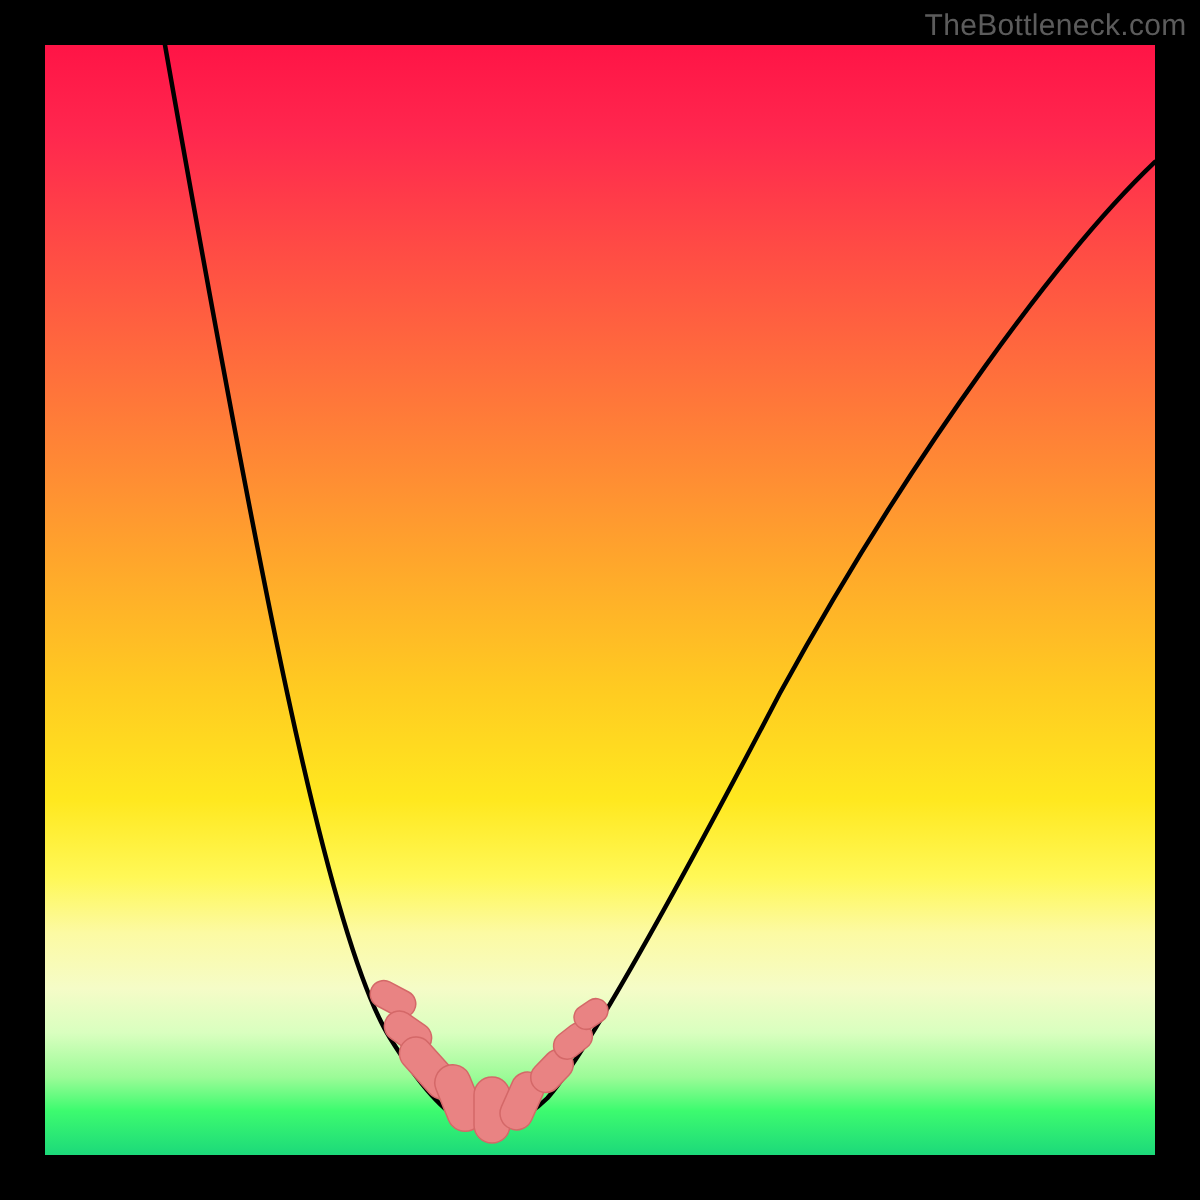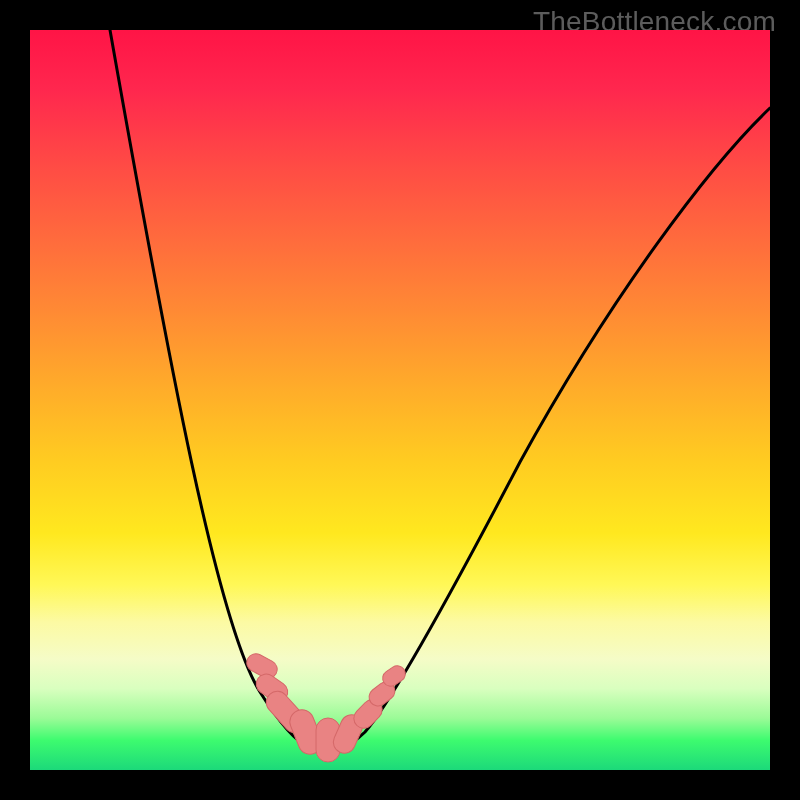--- a/index.html
+++ b/index.html
@@ -54,23 +54,23 @@
   svg.curve {
     position: absolute;
     left: 0;
     top: 0;
     width: 100%;
     height: 100%;
   }
   .watermark {
     position: absolute;
     top: 6px;
-    right: 24px;
+    right: 9px;
     color: #5c5c5c;
-    font-size: 28px;
+    font-size: 20px;
     letter-spacing: 0.2px;
     font-weight: 500;
     user-select: none;
   }
 </style>
 </head>
 <body>
 
 <div class="frame">
   <div class="watermark">TheBottleneck.com</div>

